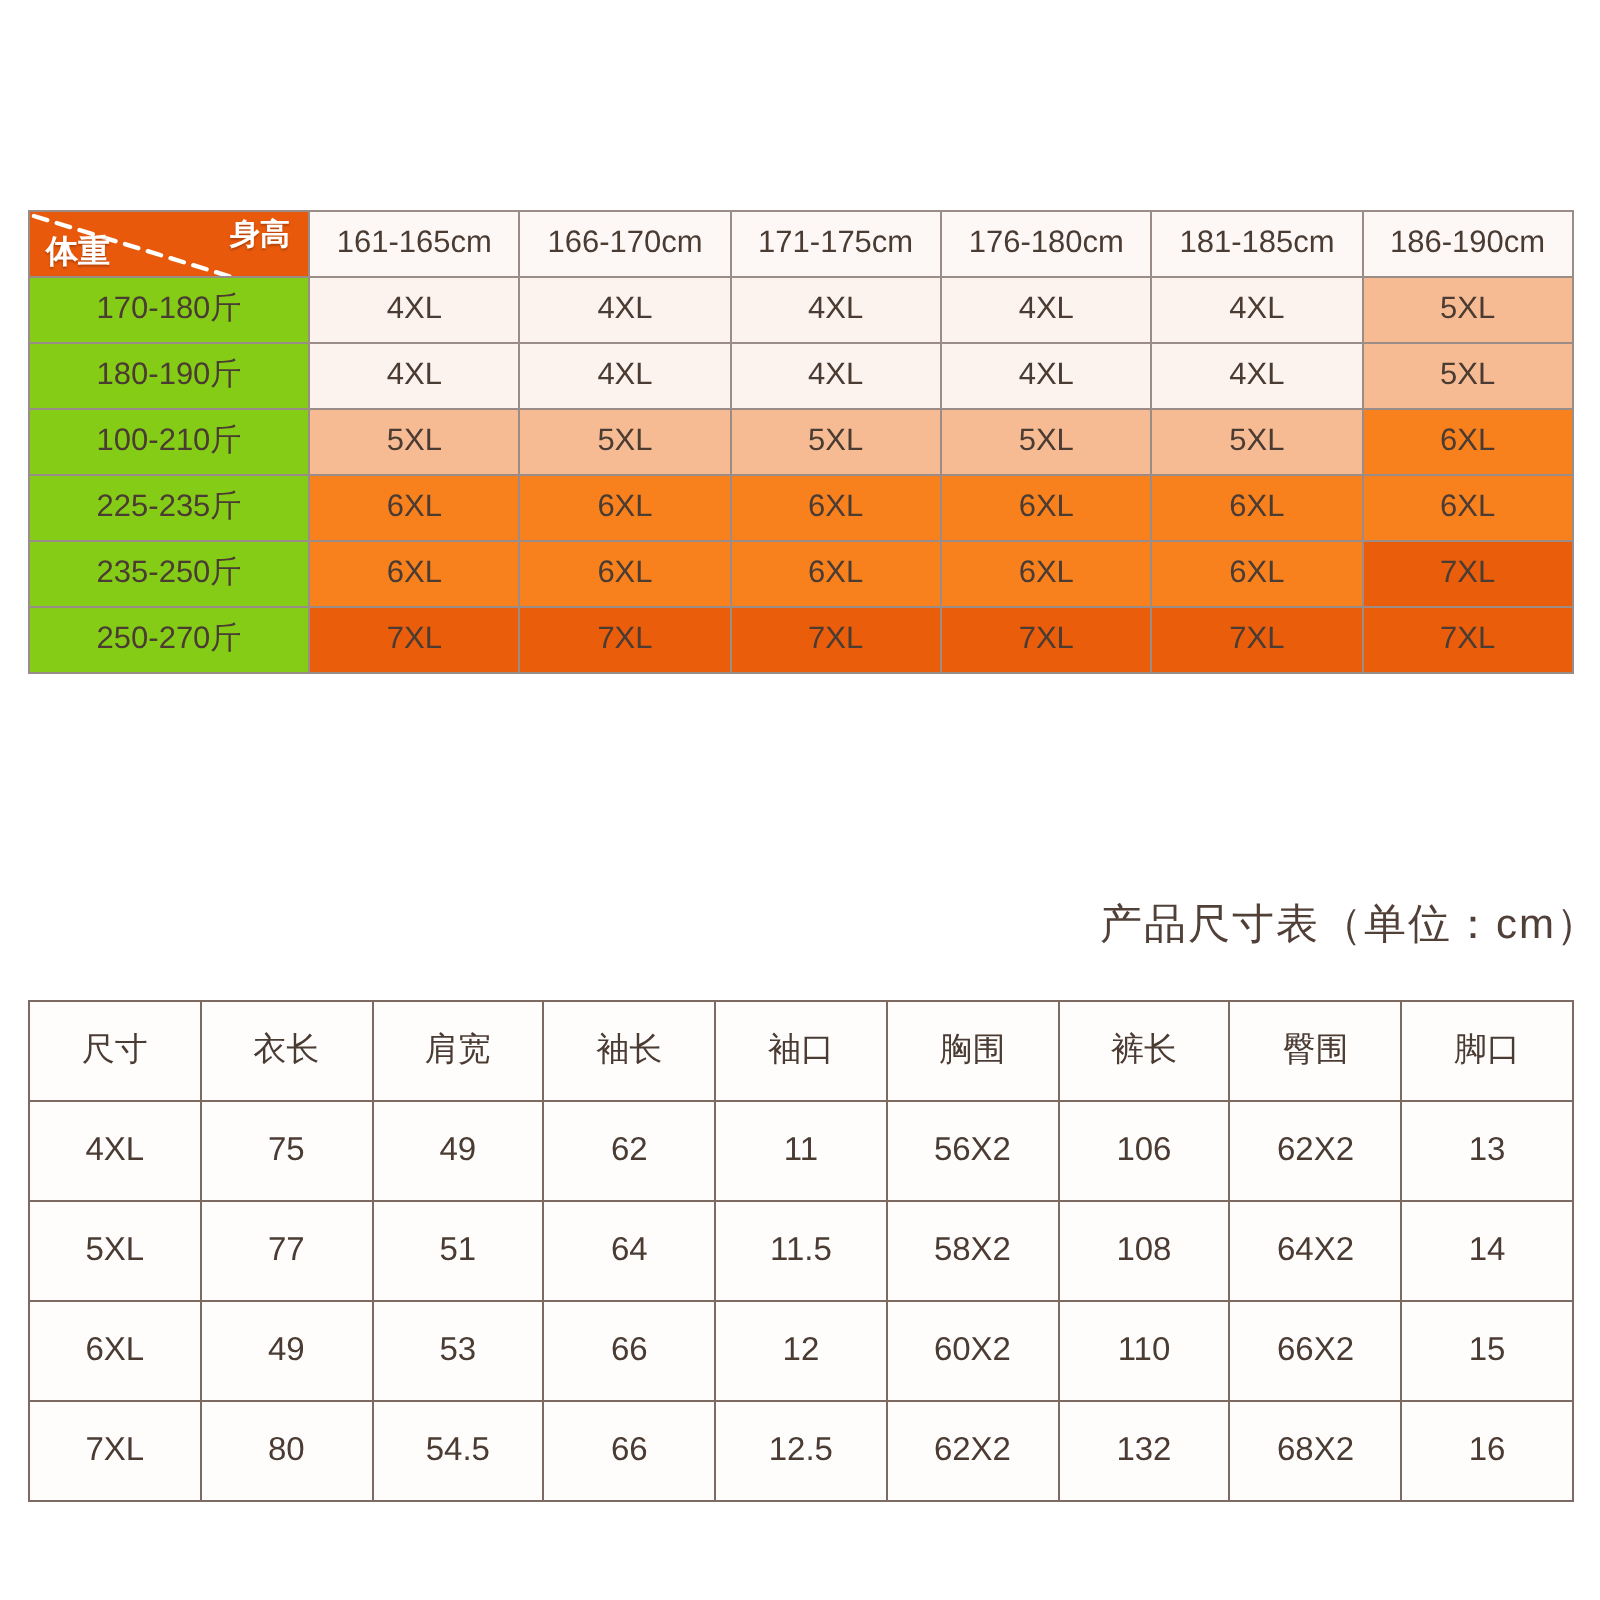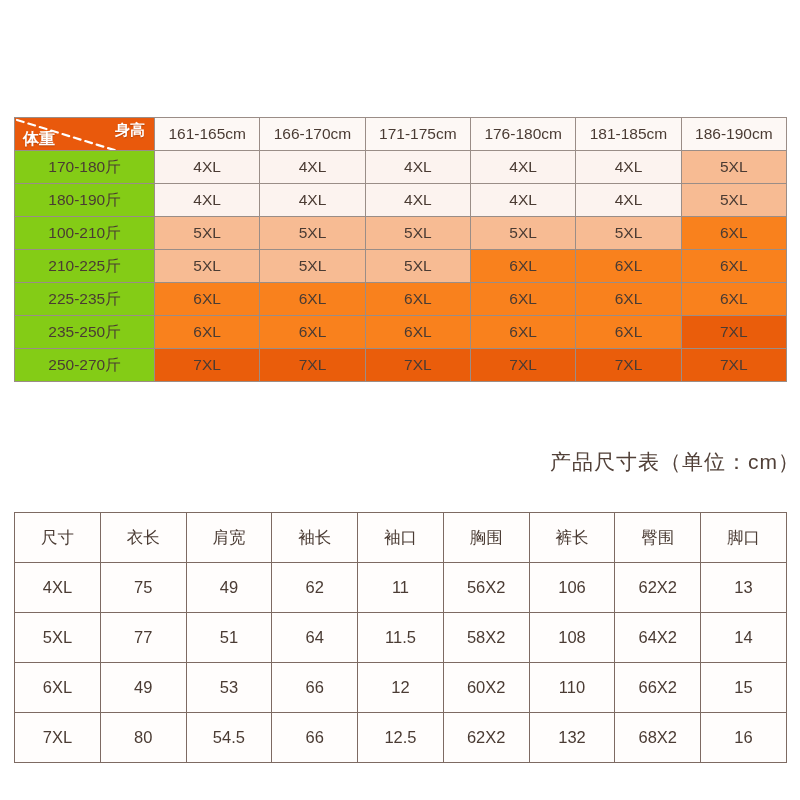--- a/index.html
+++ b/index.html
@@ -16,21 +16,21 @@
     width: 800px;
     height: 800px;
     overflow: hidden;
     background: #ffffff;
   }
 
   
   #size-matrix-wrap {
     position: absolute;
     left: 14px;
-    top: 117px;
+    top: 105px;
     width: 780px;
   }
 
   table.matrix {
     border-collapse: collapse;
     table-layout: fixed;
     width: 772px;
     border: 1px solid #9a8d87;
   }
 
@@ -115,21 +115,21 @@
     text-align: right;
     font-size: 21px;
     color: #514038;
     letter-spacing: 1px;
   }
 
   
   #spec-wrap {
     position: absolute;
     left: 14px;
-    top: 512px;
+    top: 500px;
     width: 772px;
   }
 
   table.spec {
     border-collapse: collapse;
     table-layout: fixed;
     width: 772px;
     border: 1px solid #7d6a62;
   }
   table.spec col { width: 85.78px; }
@@ -204,29 +204,20 @@
           <tr>
             <td class="rowhdr">100-210斤</td>
             <td class="s5">5XL</td>
             <td class="s5">5XL</td>
             <td class="s5">5XL</td>
             <td class="s5">5XL</td>
             <td class="s5">5XL</td>
             <td class="s6">6XL</td>
           </tr>
           <tr>
-            <td class="rowhdr">210-225斤</td>
-            <td class="s5">5XL</td>
-            <td class="s5">5XL</td>
-            <td class="s5">5XL</td>
-            <td class="s6">6XL</td>
-            <td class="s6">6XL</td>
-            <td class="s6">6XL</td>
-          </tr>
-          <tr>
             <td class="rowhdr">225-235斤</td>
             <td class="s6">6XL</td>
             <td class="s6">6XL</td>
             <td class="s6">6XL</td>
             <td class="s6">6XL</td>
             <td class="s6">6XL</td>
             <td class="s6">6XL</td>
           </tr>
           <tr>
             <td class="rowhdr">235-250斤</td>

